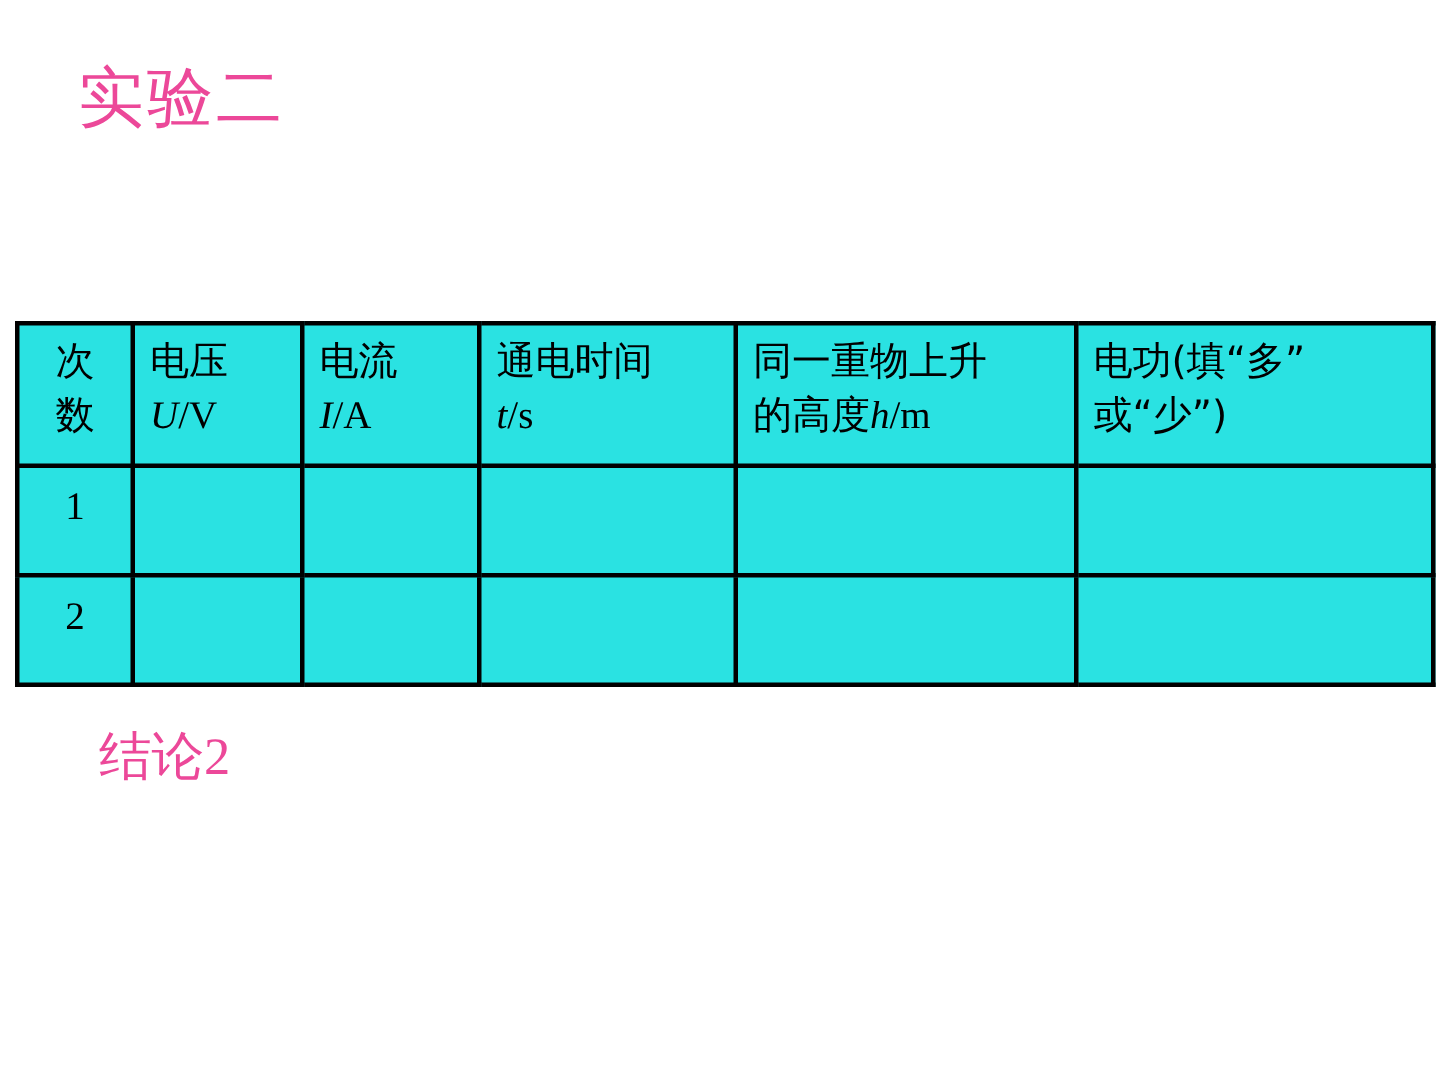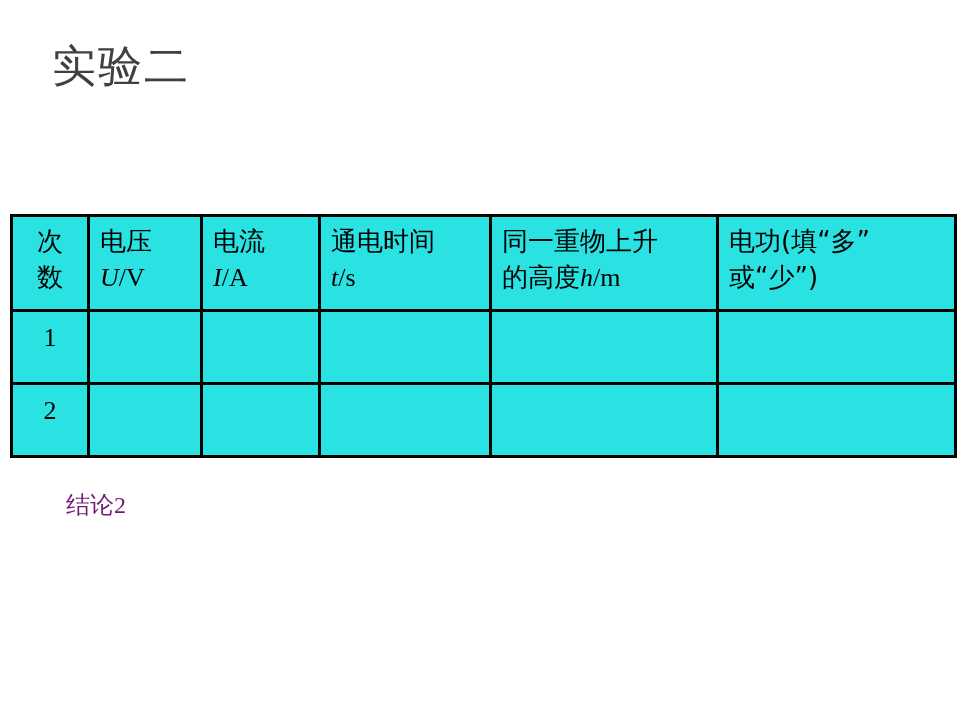--- a/index.html
+++ b/index.html
@@ -13,31 +13,31 @@
       position: relative;
       overflow: hidden;
       font-family: "DejaVu Sans", "Liberation Sans", sans-serif;
     }
     .title {
       position: absolute;
       left: 52px;
       top: 38px;
       font-size: 44px;
       line-height: 56px;
-      color: #404040;
+      color: #ec4899;
       letter-spacing: 2px;
       font-family: "DejaVu Sans", sans-serif;
     }
     .conclusion {
       position: absolute;
       left: 66px;
       top: 482px;
-      font-size: 24px;
+      font-size: 35px;
       line-height: 46px;
-      color: #701a75;
+      color: #ec4899;
       font-family: "DejaVu Sans", sans-serif;
     }
     .conclusion .num {
       font-family: "Liberation Serif", serif;
     }
     table.data-table {
       position: absolute;
       left: 10px;
       top: 214px;
       width: 944px;

